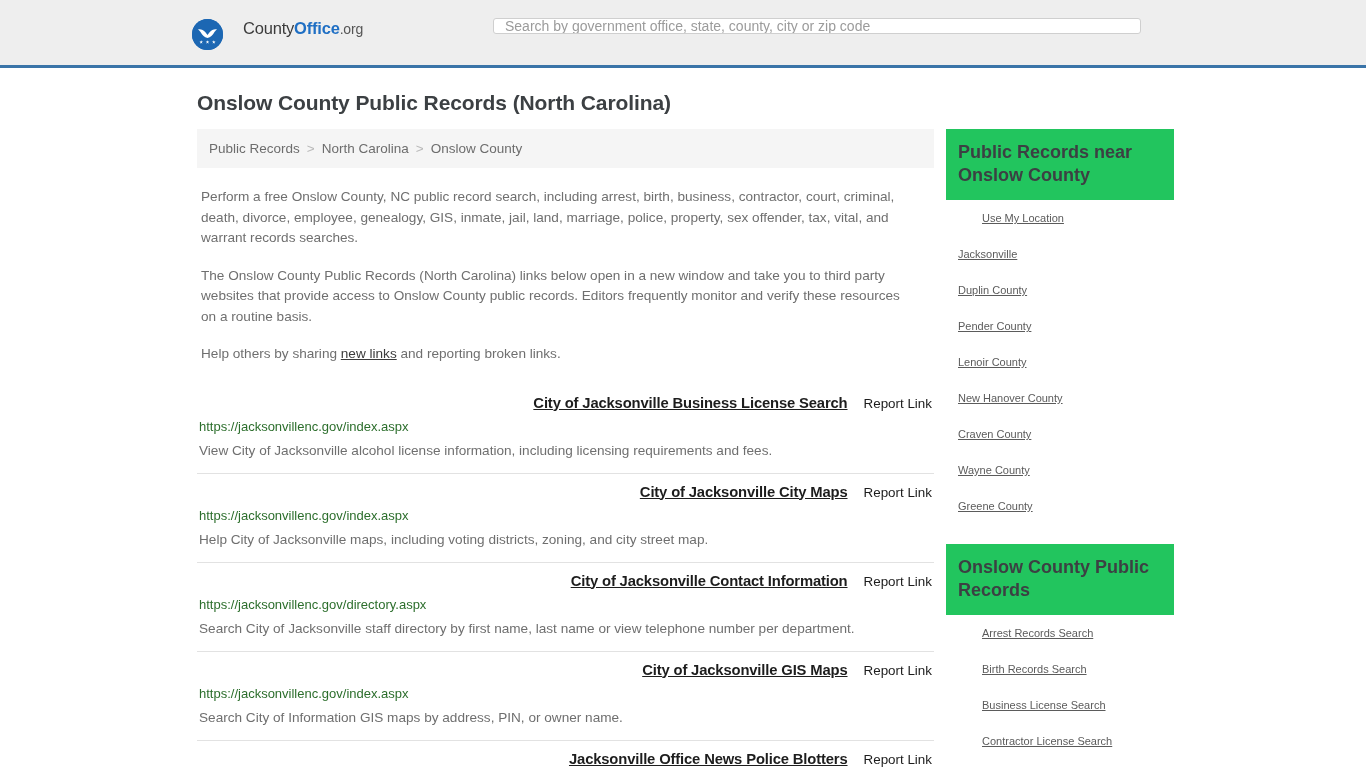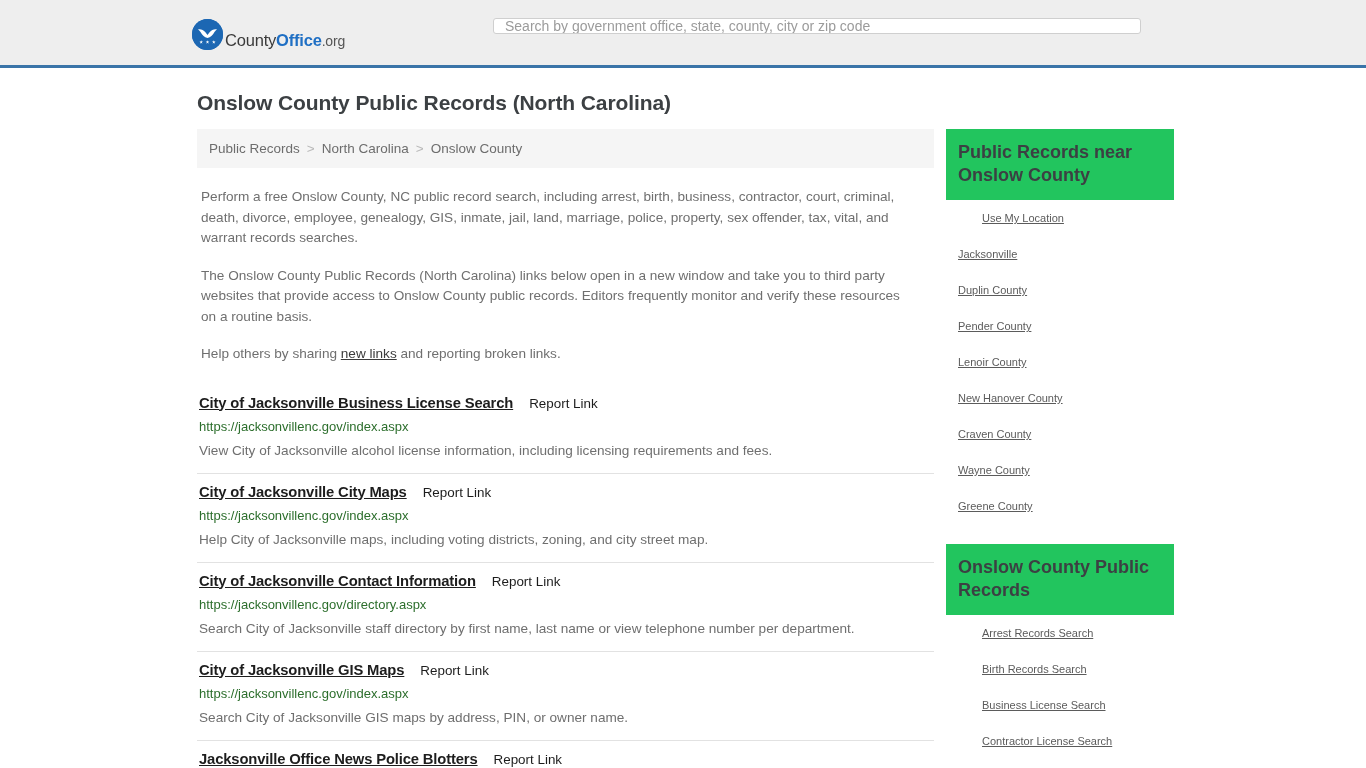--- a/index.html
+++ b/index.html
@@ -19,22 +19,22 @@
     border-bottom: 3px solid #3a74a8;
     display: flex;
     align-items: center;
     position: relative;
   }
   .brand {
     position: absolute;
     left: 192px;
     top: 19px;
     display: flex;
-    align-items: flex-end;
-    gap: 2px;
+    align-items: flex-start;
+    gap: 20px;
     text-decoration: none;
   }
   .brand-mark {
     width: 31px; height: 31px;
     border-radius: 50%;
     background: #1c67b3;
     display: block;
     flex: 0 0 auto;
   }
   .brand-text {
@@ -136,21 +136,21 @@
   
   .results { margin-top: 20px; }
   .result {
     border-bottom: 1px solid #e2e2e2;
     padding: 10px 2px 12px 2px;
   }
   .result:last-child { border-bottom: none; }
   .result-head {
     display: flex;
     align-items: baseline;
-    justify-content: flex-start;
+    justify-content: flex-end;
   }
   .result-title {
     font-size: 14.8px;
     font-weight: bold;
     color: #1d1d1d;
     text-decoration: underline;
     letter-spacing: -0.15px;
     cursor: pointer;
   }
   .report-link {
@@ -274,21 +274,21 @@
               </div>
               <div class="result-url">https://jacksonvillenc.gov/directory.aspx</div>
               <div class="result-desc">Search City of Jacksonville staff directory by first name, last name or view telephone number per department.</div>
             </div>
             <div class="result">
               <div class="result-head">
                 <a class="result-title" href="#">City of Jacksonville GIS Maps</a>
                 <a class="report-link" href="#">Report Link</a>
               </div>
               <div class="result-url">https://jacksonvillenc.gov/index.aspx</div>
-              <div class="result-desc">Search City of Jacksonville GIS maps by address, PIN, or owner name.</div>
+              <div class="result-desc">Search City of Information GIS maps by address, PIN, or owner name.</div>
             </div>
             <div class="result">
               <div class="result-head">
                 <a class="result-title" href="#">Jacksonville Office News Police Blotters</a>
                 <a class="report-link" href="#">Report Link</a>
               </div>
             </div>
           </div>
 
       </div>

